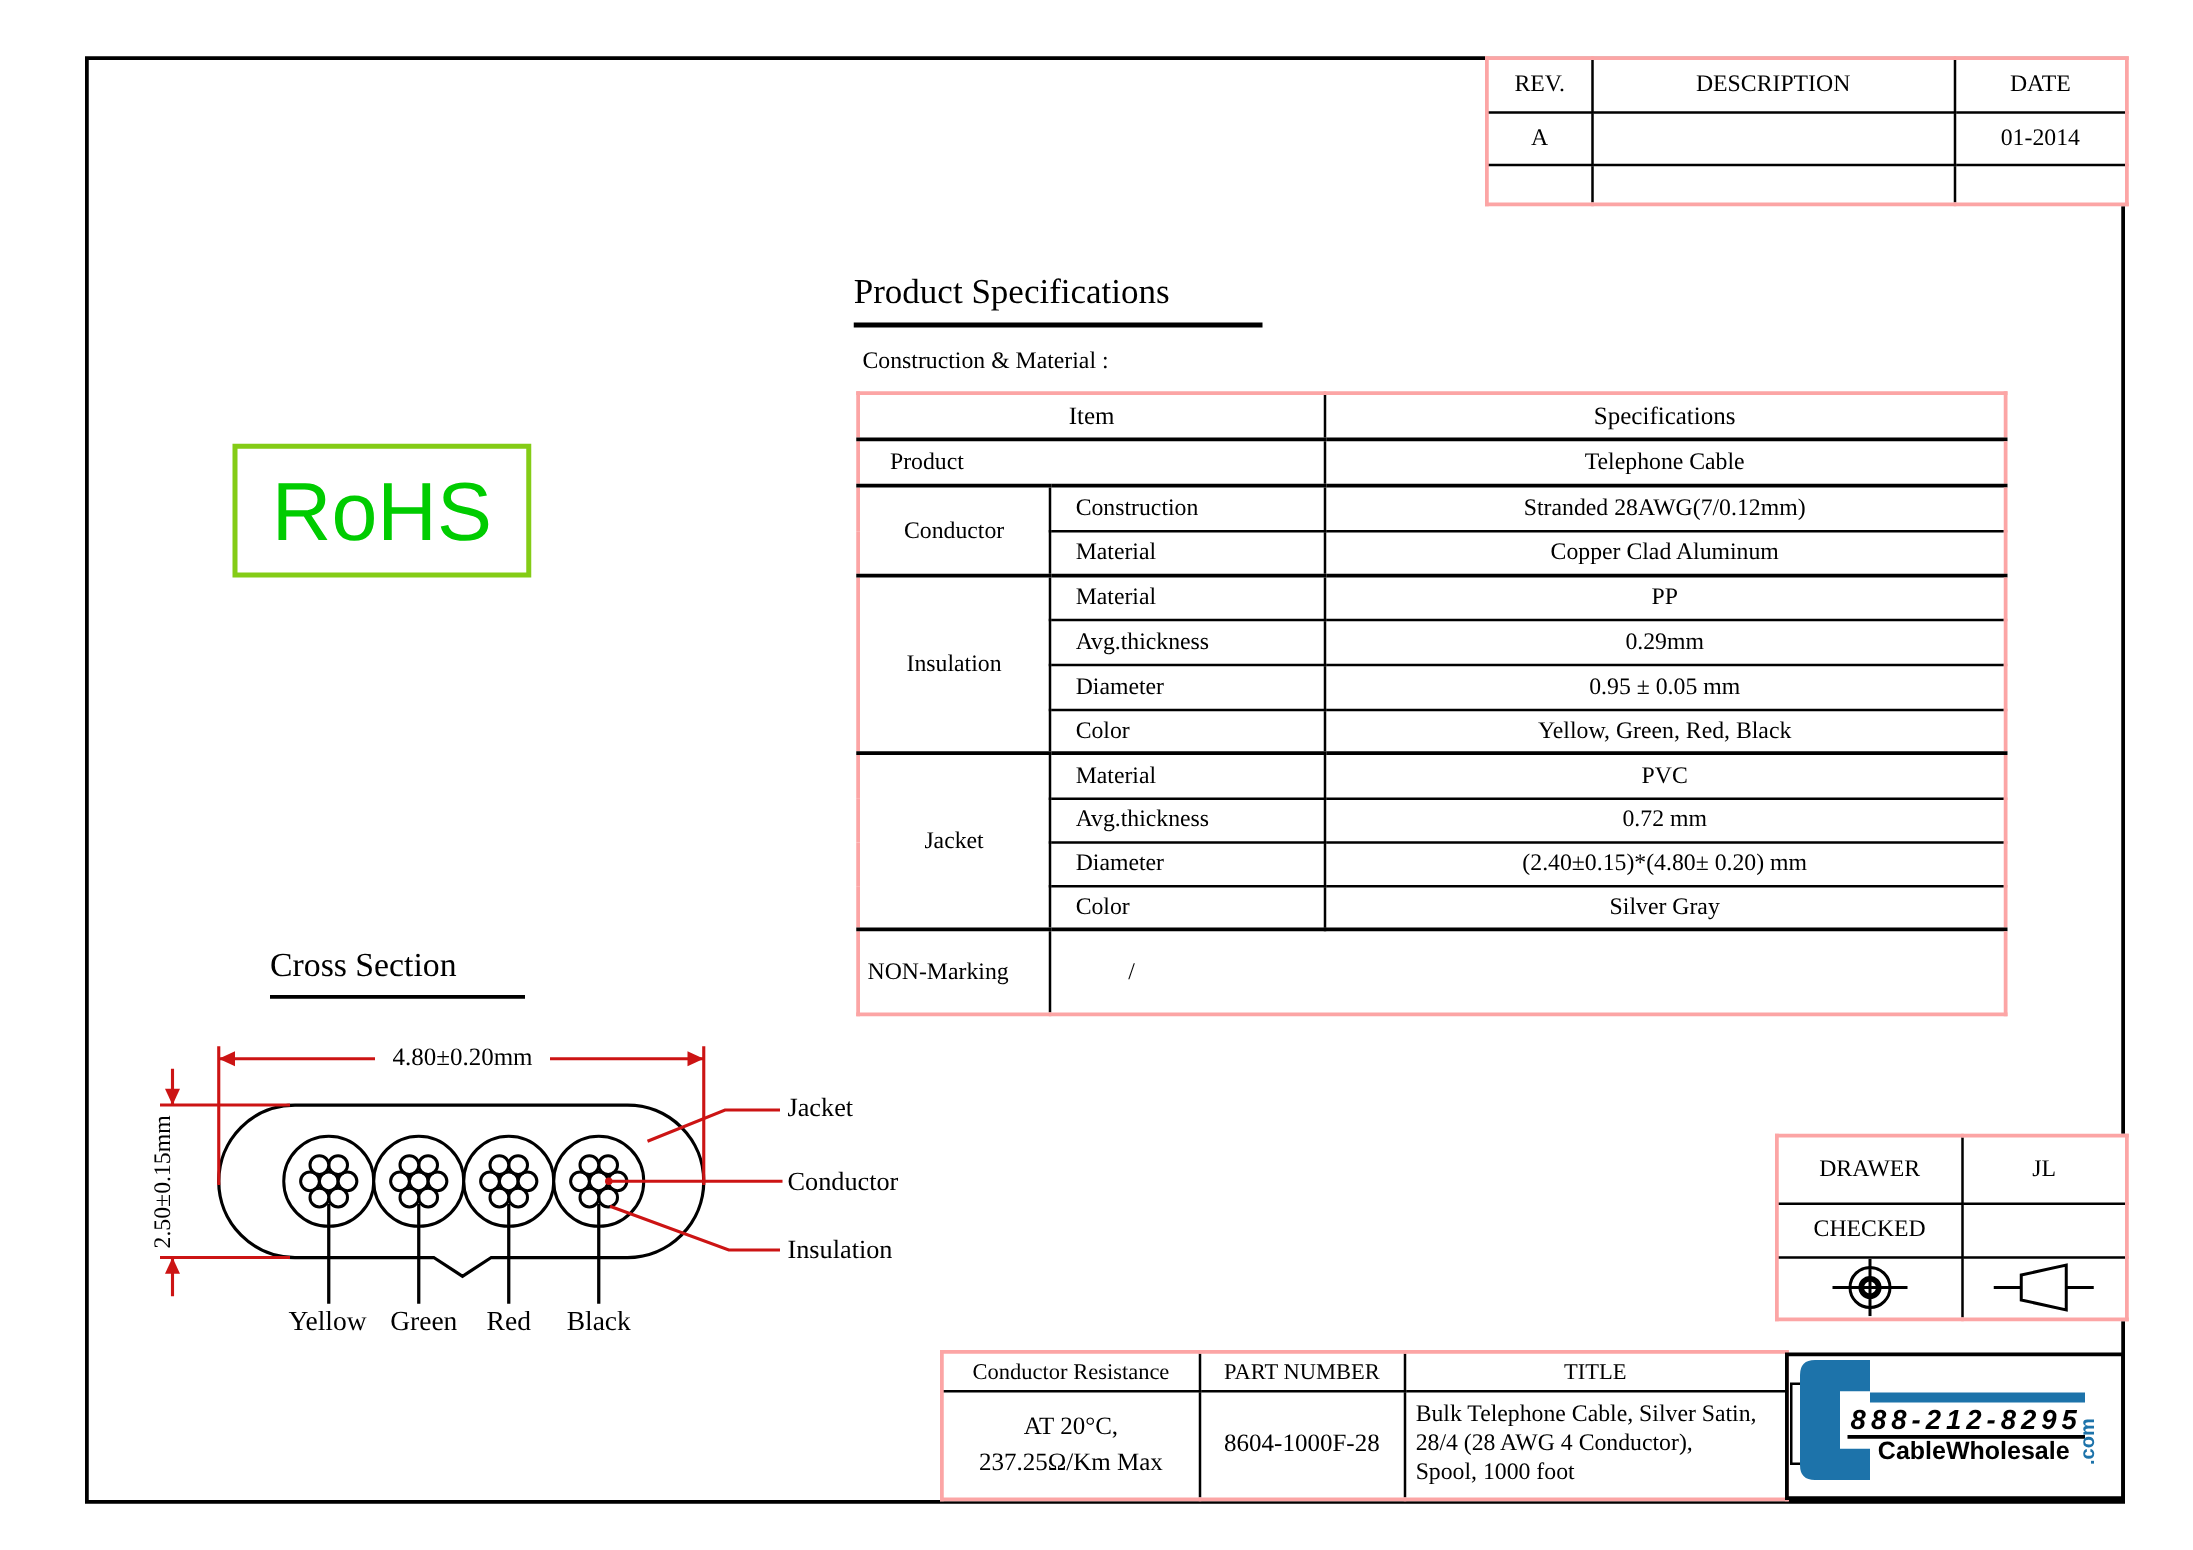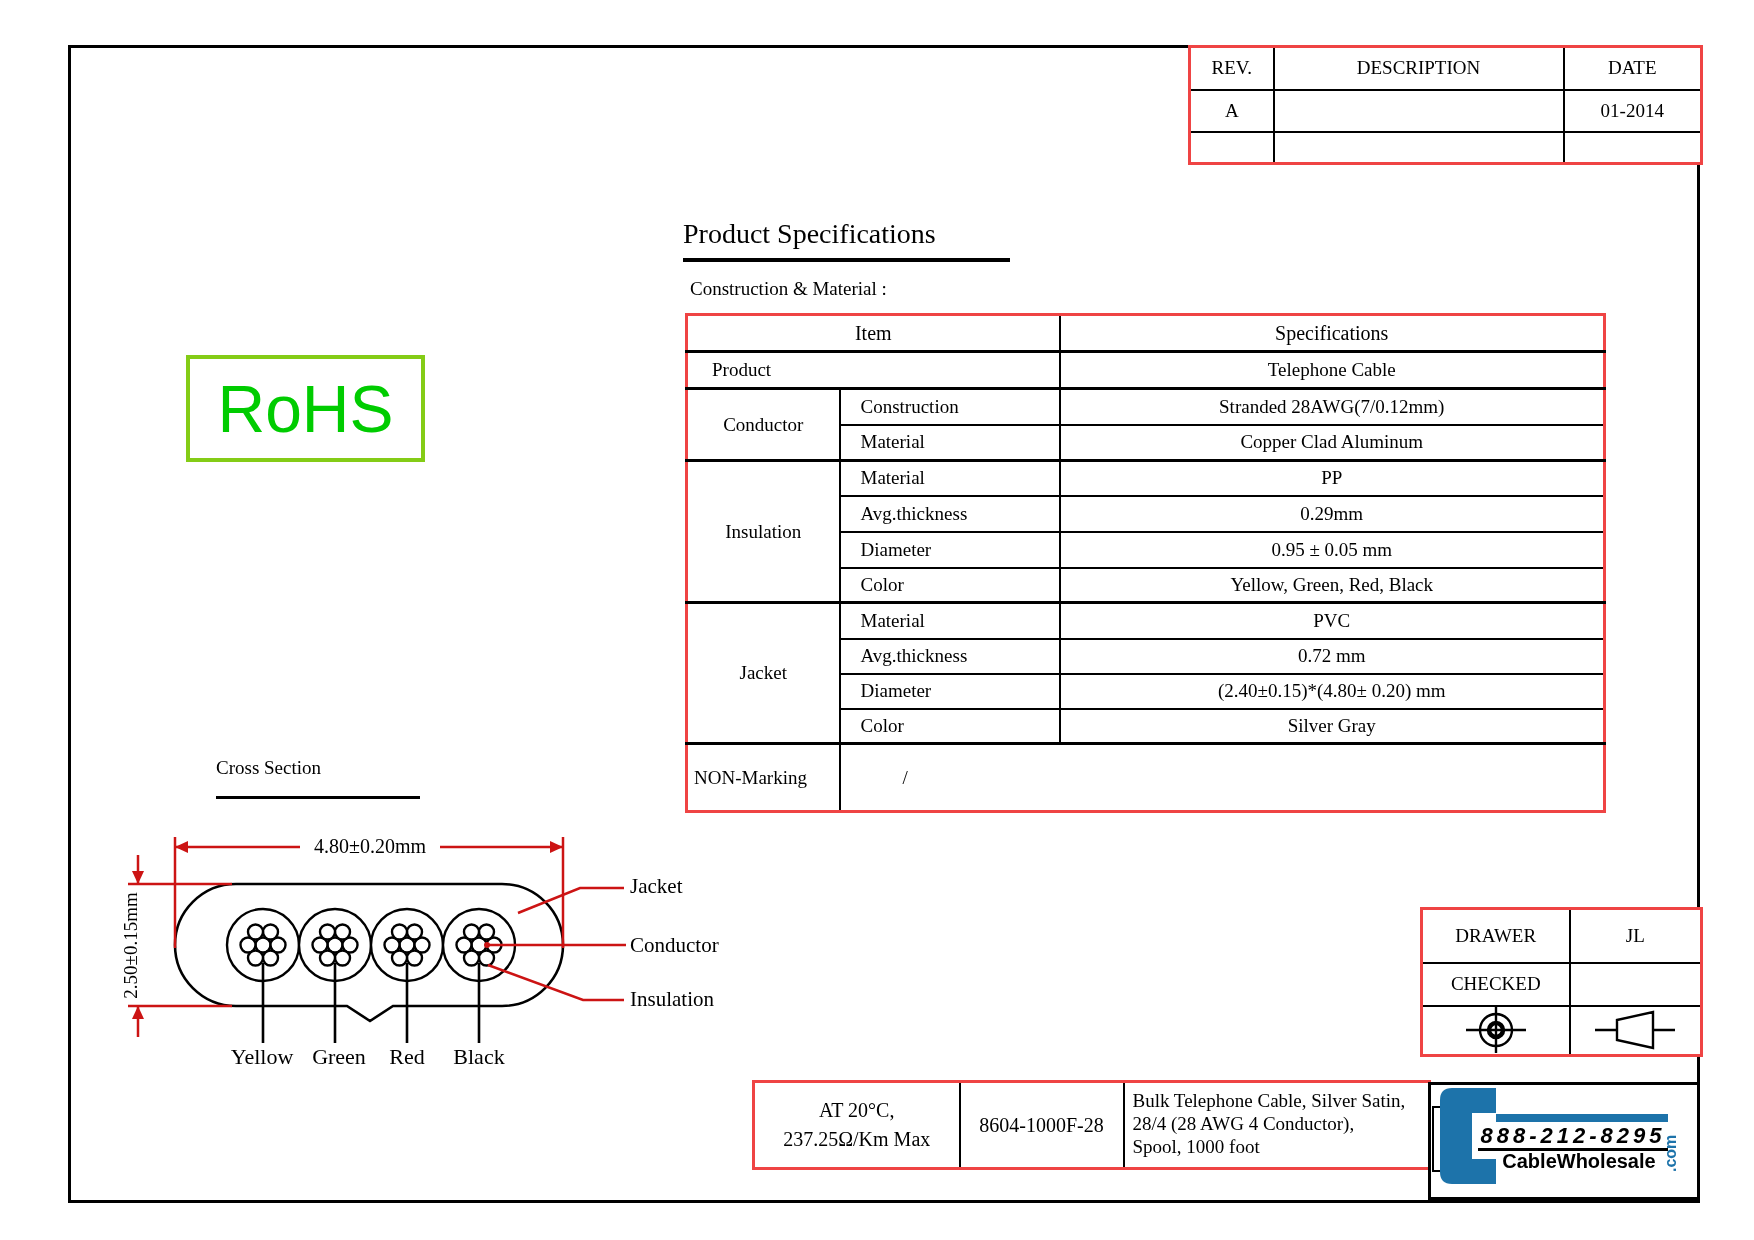--- a/index.html
+++ b/index.html
@@ -5,21 +5,21 @@
   html,body{margin:0;padding:0;background:#fff;}
   .sheet{position:relative;width:1754px;height:1240px;background:#fff;
          font-family:"Liberation Serif","DejaVu Serif",serif;color:#000;overflow:hidden;}
   .abs{position:absolute;}
   .page-border{left:68px;top:45px;width:1632px;height:1158px;border:3px solid #000;box-sizing:border-box;}
 
   table{border-collapse:collapse;table-layout:fixed;position:absolute;background:#fff;}
   td{border:2px solid #000;text-align:center;vertical-align:middle;font-size:19px;
      padding:0;overflow:hidden;}
   tr.g td{border-top-width:3px;}
-  table.tb{border:3px solid #ef4444;}
+  table.tb{border:3px solid #fca5a5;}
 
   
   .rev-table{left:1188px;top:45px;width:512px;}
 
   
   .spec-table{left:685px;top:313px;width:918px;}
   .spec-table td.lbl{text-align:left;padding-left:20px;}
   .spec-table td.ipad{text-align:left;padding-left:24px;}
   .spec-table td.hdr{font-size:20px;}
   .spec-table td.slash{text-align:left;padding-left:62px;}
@@ -28,21 +28,21 @@
   .h-title{left:683px;top:218px;font-size:28px;}
   .h-underline{left:683px;top:258px;width:327px;height:4px;background:#000;}
   .h-sub{left:690px;top:278px;font-size:19px;}
 
   
   .rohs{left:186px;top:355px;width:239px;height:107px;border:4px solid #84cc16;box-sizing:border-box;
         display:flex;align-items:center;justify-content:center;
         font-family:"Liberation Sans","DejaVu Sans",sans-serif;font-size:66px;color:#00cc00;}
 
   
-  .cs-title{left:216px;top:757px;font-size:19px;}
+  .cs-title{left:216px;top:757px;font-size:27px;}
   .cs-underline{left:216px;top:796px;width:204px;height:3px;background:#000;}
   .dim-w{left:300px;top:835px;width:140px;text-align:center;font-size:20px;background:#fff;}
   .dim-h{left:120px;top:1008px;width:125px;height:22px;font-size:19px;
          transform:rotate(-90deg);transform-origin:0 0;text-align:center;}
   .callout{font-size:21px;}
   .co-jacket{left:630px;top:874px;}
   .co-conductor{left:630px;top:933px;}
   .co-insulation{left:630px;top:987px;}
   .wire-label{top:1044px;width:84px;text-align:center;font-size:22px;}
 
@@ -264,20 +264,25 @@
   </tbody>
     </table>
 
   <table class="part-table tb">
     <colgroup>
         <col style="width:206px">
         <col style="width:164px">
         <col style="width:306px">
       </colgroup>
     <tbody>
+        <tr style="height:31px">
+      <td class="hdr">Conductor Resistance</td>
+      <td class="hdr">PART NUMBER</td>
+      <td class="hdr">TITLE</td>
+    </tr>
     <tr style="height:87px">
       <td>
         <div class="res-lines">AT 20°C,</div>
         <div class="res-lines">237.25Ω/Km Max</div>
       </td>
       <td class="pn">8604-1000F-28</td>
       <td class="titlecell">
         <div>Bulk Telephone Cable, Silver Satin,</div>
         <div>28/4 (28 AWG 4 Conductor),</div>
         <div>Spool, 1000 foot</div>

